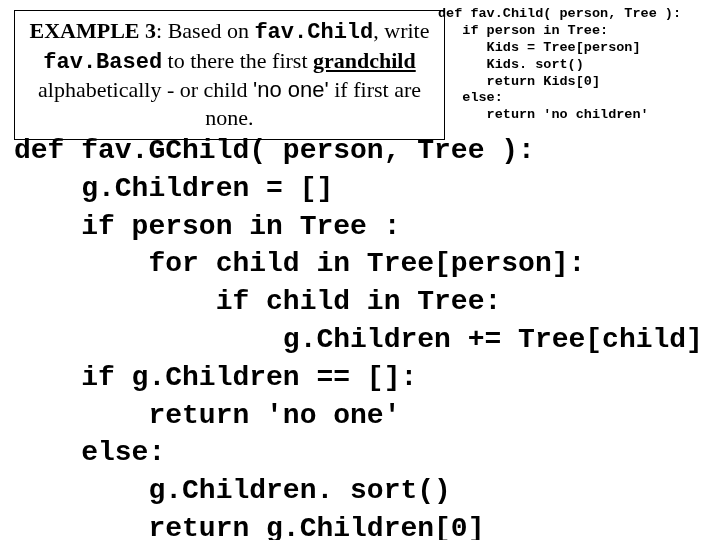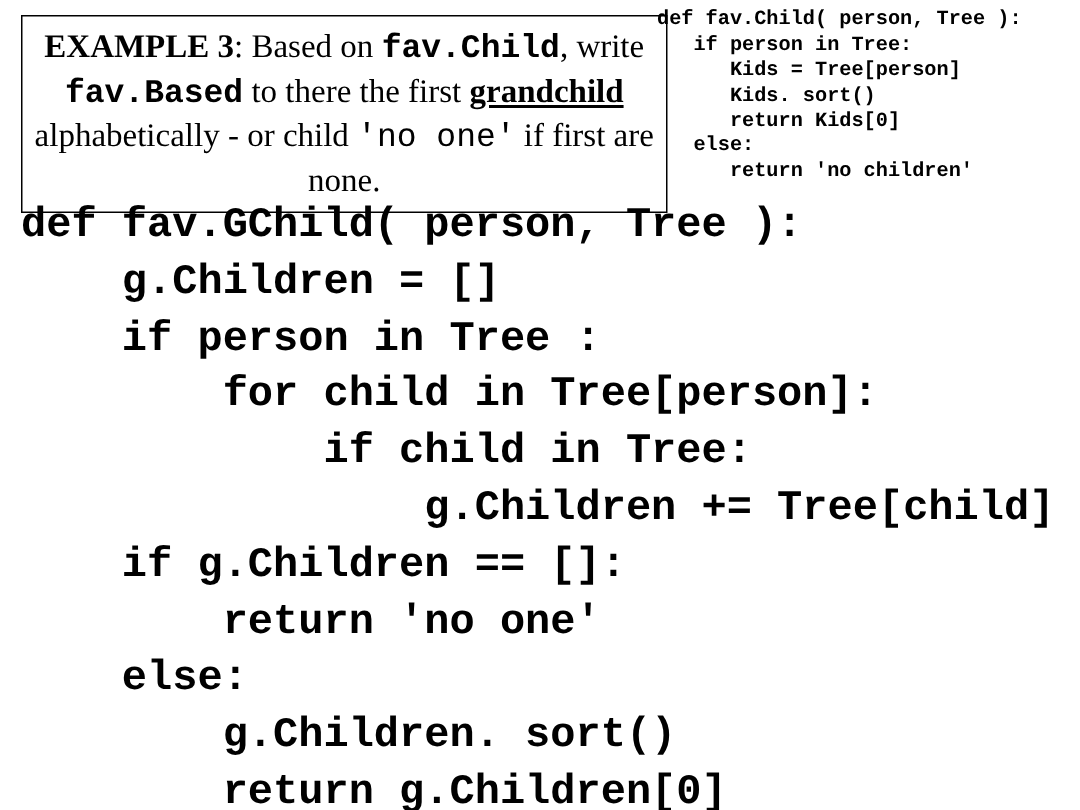--- a/index.html
+++ b/index.html
@@ -19,21 +19,21 @@
     width: 431px;
     border: 1.5px solid #000;
     padding: 6px 8px 8px 8px;
     text-align: center;
     font-size: 22px;
     line-height: 1.25;
     box-sizing: border-box;
   }
   .example-box .title { font-weight: bold; }
   .mono { font-family: "Courier New", Courier, monospace; font-weight: bold; }
-  .monoplain { font-family: Liberation Mono, monospace; }
+  .monoplain { font-family: Liberation Sans, sans-serif; }
   .ulbold { font-weight: bold; text-decoration: underline; margin-top: 41px; }
   .ref-code {
     position: absolute;
     left: 438px;
     top: 6px;
     font-family: "Courier New", Courier, monospace;
     font-size: 13.5px;
     line-height: 1.25;
     white-space: pre;
     font-weight: bold;

